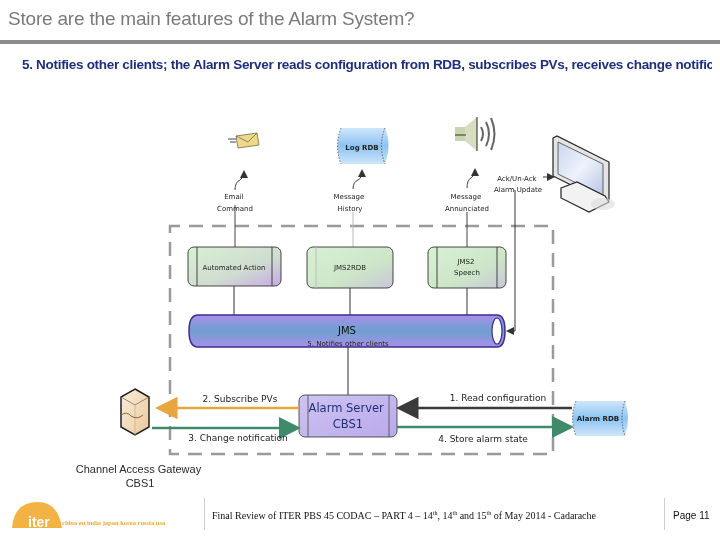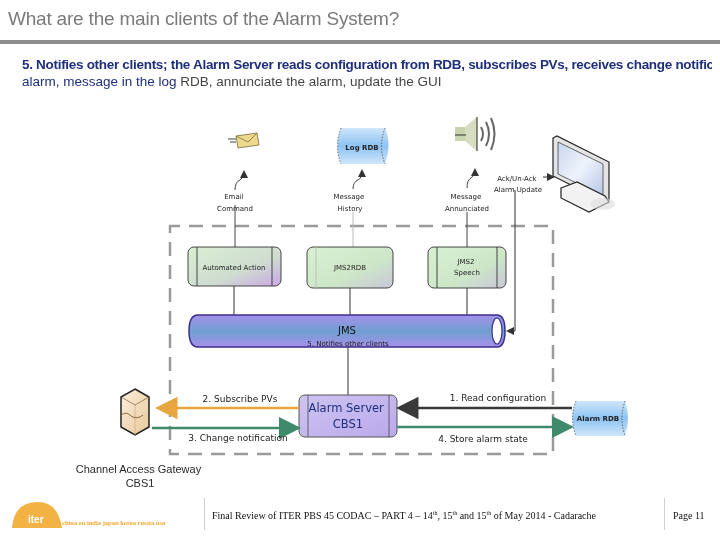--- a/index.html
+++ b/index.html
@@ -28,42 +28,39 @@
     .lbl-gw { font-family: "Liberation Sans", sans-serif; font-size: 11px; fill: #2a2a2a; }
 
     .footer-sep { position: absolute; top: 498px; width: 1px; height: 32px; background: #cfcfcf; }
     .footer-text {
       position: absolute; left: 212px; top: 510px;
       font-family: "Liberation Serif", serif; font-size: 10px; color: #111; white-space: nowrap;
     }
     .footer-text sup { font-size: 6px; }
     .page-num {
       position: absolute; left: 673px; top: 510px;
-      font-family: Liberation Serif, serif; font-size: 10px; color: #111;
+      font-family: Liberation Sans, sans-serif; font-size: 10px; color: #111;
     }
     .iter-tag {
       position: absolute; left: 62px; top: 519px;
       font-family: "Liberation Serif", serif; font-size: 6.5px; color: #f0a830; font-weight: bold;
     }
     .iter-word {
       position: absolute; left: 28px; top: 514px;
-      font-family: "Liberation Sans", sans-serif; font-size: 10px; color: #fff; font-weight: bold; text-align: right;
+      font-family: "Liberation Sans", sans-serif; font-size: 14px; color: #fff; font-weight: bold; text-align: right;
     }
   </style>
 </head>
 <body>
 
-<div class="title">What are the main clients of the Alarm System?</div>
+<div class="title">Store are the main features of the Alarm System?</div>
 <div class="title-rule"></div>
 
 <div class="bullets">
   <div class="line1">5. Notifies other clients; the Alarm Server reads configuration from RDB, subscribes PVs, receives change notifications, store alarm state, annunciate, count,</div>
-  <div class="line2">
-    <span class="pre">alarm, message in the log </span><span>RDB, annunciate the alarm, update the GUI</span>
-  </div>
 </div>
 
 <svg class="diagram" width="720" height="500" viewBox="0 0 720 500">
   <defs>
     <linearGradient id="dbGrad" x1="0" y1="0" x2="0" y2="1">
       <stop offset="0" stop-color="#cfe6fb"></stop>
       <stop offset="0.5" stop-color="#8dc3f2"></stop>
       <stop offset="1" stop-color="#cfe6fb"></stop>
     </linearGradient>
     <linearGradient id="clientGrad" x1="0" y1="0" x2="1" y2="1">
@@ -261,16 +258,16 @@
 
 <div>
   <svg width="60" height="40" style="position:absolute;left:8px;top:498px;">
     <path d="M4 30 Q6 4 30 4 Q50 4 54 30 Z" fill="#f2b244"></path>
   </svg>
   <span class="iter-word">iter</span>
   <span class="iter-tag">china eu india japan korea russia usa</span>
 </div>
 <div class="footer-sep" style="left:204px;"></div>
 <div class="footer-text">
-  <span>Final Review of ITER PBS 45 CODAC – PART 4 – 14</span><sup>th</sup><span>, 15</span><sup>th</sup><span> and 15</span><sup>th</sup><span> of May 2014 - Cadarache</span>
+  <span>Final Review of ITER PBS 45 CODAC – PART 4 – 14</span><sup>th</sup><span>, 14</span><sup>th</sup><span> and 15</span><sup>th</sup><span> of May 2014 - Cadarache</span>
 </div>
 <div class="footer-sep" style="left:664px;"></div>
 <div class="page-num">Page 11</div>
 
 </body></html>

